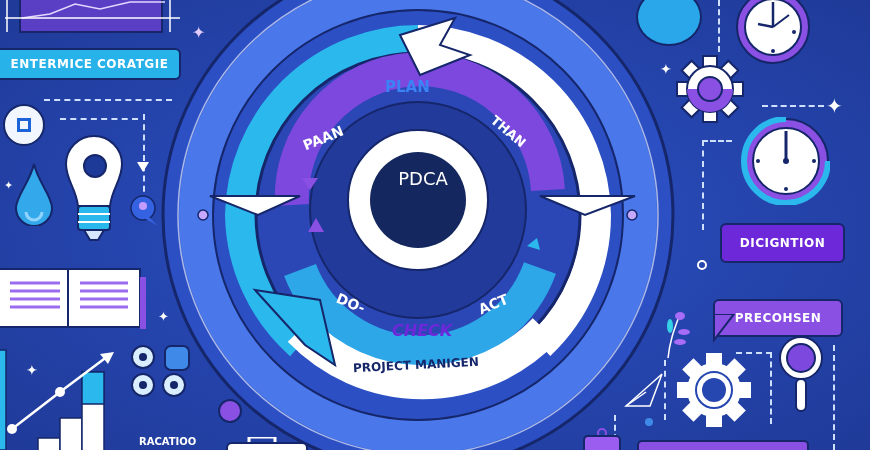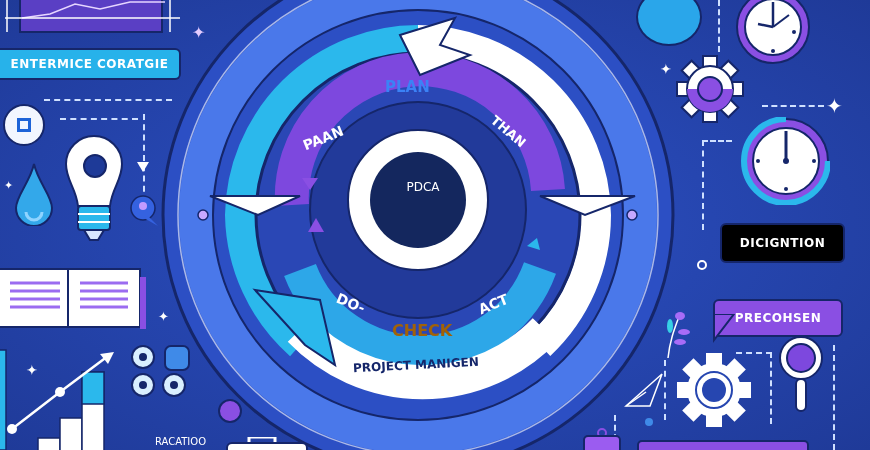--- a/index.html
+++ b/index.html
@@ -59,27 +59,27 @@
   <polygon points="255,290 320,300 335,365 305,345" fill="#2bb8ec" stroke="#15266a" stroke-width="2"></polygon>
 
   <polygon points="302,178 318,178 310,190" fill="#8a4fe3"></polygon>
   <polygon points="308,232 316,218 324,232" fill="#8a4fe3"></polygon>
   <polygon points="527,246 537,238 540,250" fill="#2bb8ec"></polygon>
 
   <circle cx="203" cy="215" r="5" fill="#c7a8ff" stroke="#15266a" stroke-width="1.5"></circle>
   <circle cx="632" cy="215" r="5" fill="#c7a8ff" stroke="#15266a" stroke-width="1.5"></circle>
 </svg>
 
-<div class="abs" style="left:370px;top:180px;width:106px;text-align:center;color:#ffffff;font-size:12px;font-family:'DejaVu Sans',sans-serif;">PDCA</div>
+<div class="abs" style="left:370px;top:168px;width:106px;text-align:center;color:#ffffff;font-size:18px;font-family:'DejaVu Sans',sans-serif;">PDCA</div>
 
 <div class="abs arc-text" style="left:302px;top:130px;color:#ffffff;font-size:14px;transform:rotate(-22deg);">PAAN</div>
 <div class="abs arc-text" style="left:385px;top:78px;color:#3b82f6;font-size:15px;">PLAN</div>
 <div class="abs arc-text" style="left:488px;top:124px;color:#ffffff;font-size:13px;transform:rotate(40deg);">THAN</div>
 <div class="abs arc-text" style="left:336px;top:295px;color:#ffffff;font-size:14px;transform:rotate(22deg);">DO-</div>
-<div class="abs arc-text" style="left:392px;top:321px;color:#a16207;font-size:16px;">CHECK</div>
+<div class="abs arc-text" style="left:392px;top:321px;color:#6d28d9;font-size:16px;font-style:italic;">CHECK</div>
 <div class="abs arc-text" style="left:478px;top:296px;color:#ffffff;font-size:14px;transform:rotate(-22deg);">ACT</div>
 <div class="abs arc-text" style="left:353px;top:358px;color:#15266a;font-size:12px;transform:rotate(-3deg);">PROJECT MANIGEN</div>
 
 <svg class="abs" style="left:0;top:0" width="180" height="36">
   <rect x="20" y="-4" width="142" height="36" fill="#5a3fc4" stroke="#15266a" stroke-width="2"></rect>
   <polyline points="22,18 50,14 75,4 100,9 130,2 165,2" fill="none" stroke="#e6d6ff" stroke-width="1.5"></polyline>
   <line x1="5" y1="18" x2="180" y2="18" stroke="#ffffff" stroke-width="1.5"></line>
   <line x1="7" y1="0" x2="7" y2="32" stroke="#ffffff" stroke-width="1.5"></line>
   <line x1="170" y1="0" x2="170" y2="32" stroke="#ffffff" stroke-width="1.5"></line>
 </svg>
@@ -151,21 +151,21 @@
   <circle cx="18" cy="17" r="11" fill="#d9efff" stroke="#15266a" stroke-width="2"></circle>
     <circle cx="18" cy="17" r="4" fill="#15266a"></circle>
   <rect x="40" y="6" width="24" height="24" rx="6" fill="#3f8ae8" stroke="#15266a" stroke-width="2"></rect>
   <circle cx="18" cy="45" r="11" fill="#d9efff" stroke="#15266a" stroke-width="2"></circle>
     <circle cx="18" cy="45" r="4" fill="#15266a"></circle>
   <circle cx="49" cy="45" r="11" fill="#d9efff" stroke="#15266a" stroke-width="2"></circle>
     <circle cx="49" cy="45" r="4" fill="#15266a"></circle>
 </svg>
 <div class="abs" style="left:218px;top:399px;width:20px;height:20px;border-radius:50%;background:#8a4fe3;border:2px solid #15266a;"></div>
 
-<div class="abs" style="left:143px;top:436px;color:#ffffff;font-size:10px;font-weight:normal;font-family:'DejaVu Sans',sans-serif;padding-left:12px;">RACATIOO</div>
+<div class="abs" style="left:127px;top:436px;color:#ffffff;font-size:10px;font-weight:bold;font-family:'DejaVu Sans',sans-serif;padding-left:12px;">RACATIOO</div>
 
 <svg class="abs" style="left:225px;top:437px" width="85" height="14">
   <rect x="24" y="0" width="26" height="8" fill="none" stroke="#ffffff" stroke-width="3"></rect>
   <rect x="2" y="6" width="80" height="14" rx="5" fill="#ffffff" stroke="#15266a" stroke-width="2"></rect>
 </svg>
 
 <div class="abs" style="left:636px;top:-12px;width:62px;height:54px;border-radius:50%;background:#2aa6ea;border:2px solid #15266a;"></div>
 <div class="dash-v" style="left:718px;top:0;height:52px;"></div>
 
 <svg class="abs" style="left:734px;top:-10px" width="78" height="78">
@@ -206,21 +206,21 @@
   <line x1="46" y1="44" x2="46" y2="14" stroke="#15266a" stroke-width="3"></line>
   <circle cx="46" cy="44" r="3" fill="#15266a"></circle>
   <circle cx="46" cy="72" r="2" fill="#15266a"></circle>
     <circle cx="74" cy="44" r="2" fill="#15266a"></circle>
     <circle cx="18" cy="44" r="2" fill="#15266a"></circle>
 </svg>
 <div class="dash-v" style="left:702px;top:140px;height:90px;"></div>
 <div class="dash-h" style="left:702px;top:140px;width:30px;"></div>
 <div class="abs" style="left:697px;top:260px;width:10px;height:10px;border-radius:50%;border:2px solid #ffffff;box-sizing:border-box;"></div>
 
-<div class="label-box" style="left:720px;top:223px;width:125px;height:40px;background:#000000;color:#ffffff;font-size:12px;">DICIGNTION</div>
+<div class="label-box" style="left:720px;top:223px;width:125px;height:40px;background:#6d28d9;color:#ffffff;font-size:12px;">DICIGNTION</div>
 
 <div class="label-box" style="left:713px;top:281px;width:130px;height:38px;background:#8a4fe3;color:#ffffff;font-size:12px;margin-top:18px;">PRECOHSEN</div>
 <svg class="abs" style="left:710px;top:314px" width="30" height="30">
   <polygon points="4,0 24,0 4,26" fill="#8a4fe3" stroke="#15266a" stroke-width="2"></polygon>
 </svg>
 
 <svg class="abs" style="left:660px;top:310px" width="40" height="50">
   <path d="M8,48 C10,30 14,20 20,4" fill="none" stroke="#ffffff" stroke-width="1.5"></path>
   <ellipse cx="20" cy="6" rx="5" ry="4" fill="#a86cf7"></ellipse>
   <ellipse cx="10" cy="16" rx="3" ry="7" fill="#36d0e6"></ellipse>

